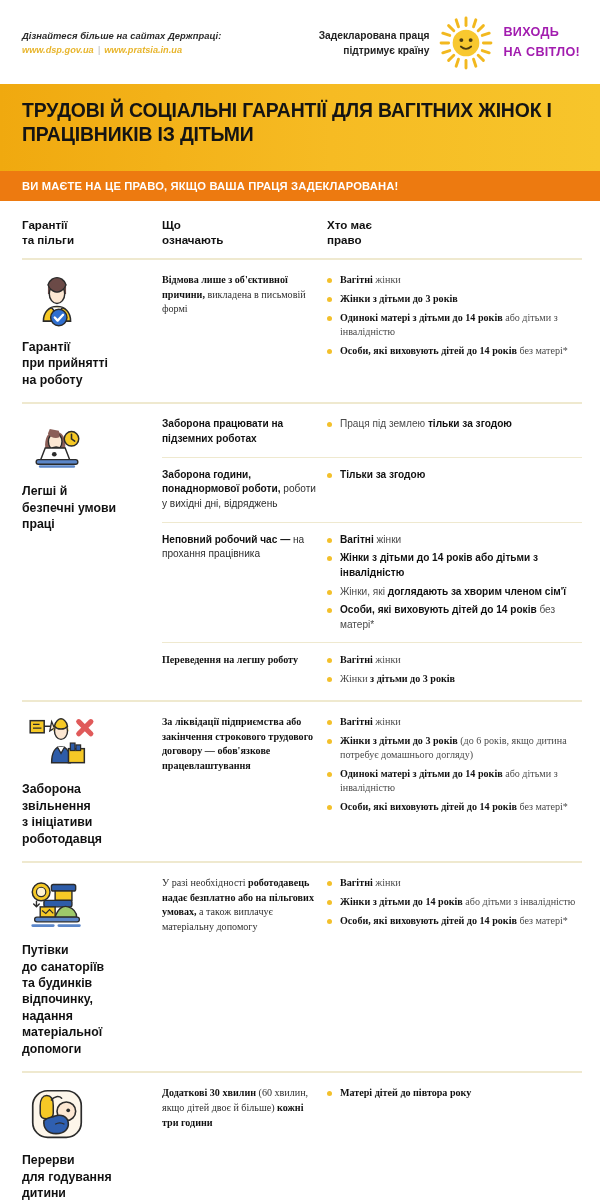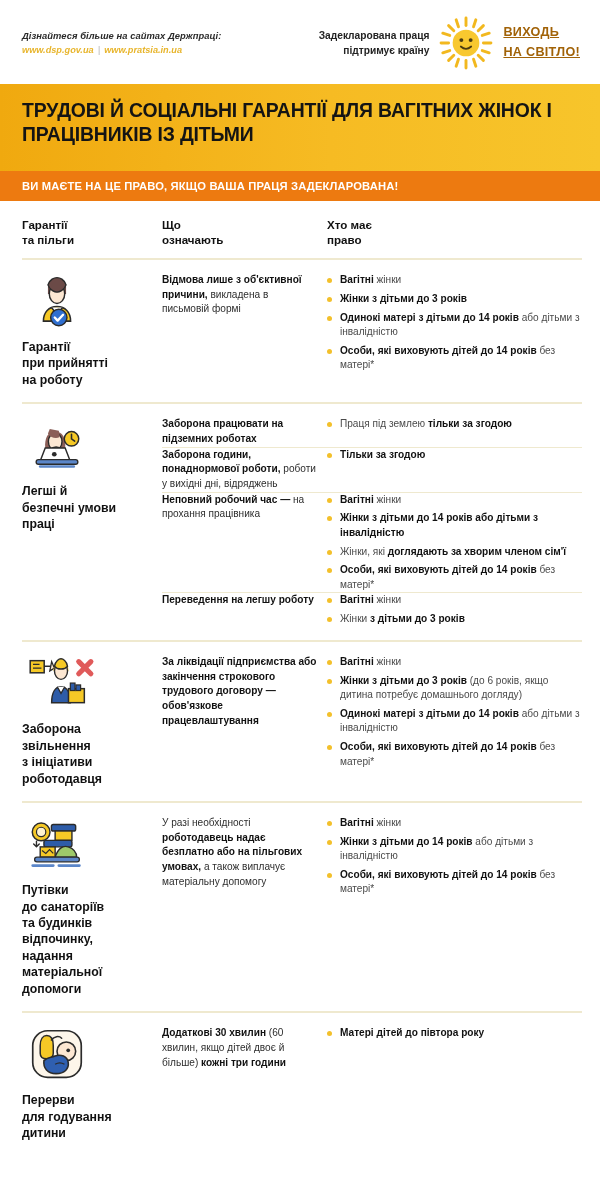--- a/index.html
+++ b/index.html
@@ -49,25 +49,24 @@
     text-align: right;
     font-size: 10.2px;
     font-weight: bold;
     color: #232323;
     line-height: 1.5;
   }
   .sun-wrap { width: 58px; height: 58px; flex: 0 0 58px; }
   .slogan2 {
     font-size: 12.6px;
     font-weight: bold;
-    color: #a16207;
+    color: #a21caf;
     line-height: 1.55;
     letter-spacing: .3px;
     white-space: nowrap;
-    text-decoration: underline;
   }
 
   
   .title-banner {
     background: #f5b21c;
     background: linear-gradient(90deg,#f0a90f 0%, #f6bb23 55%, #f7c52b 100%);
     padding: 15px 22px 24px 22px;
   }
   .title-banner h1 {
     font-size: 19.4px;
@@ -121,23 +120,25 @@
     font-size: 12.3px;
     font-weight: bold;
     color: #111;
     line-height: 1.34;
     white-space: pre-line;
   }
   .sec-right { flex: 1 1 auto; }
 
   .subrow {
     display: flex;
+    padding-bottom: 10px;
+    margin-bottom: 10px;
     border-bottom: 1.5px solid #efe9cf;
   }
-  .subrow:last-child { border-bottom: none; margin-bottom: 0; padding-bottom: 0; }
+  .subrow:last-child { border-bottom: none; margin-bottom: 0; padding-bottom: 0; font-family: Liberation Serif, serif; }
 
   .what {
     width: 165px;
     flex: 0 0 165px;
     padding-right: 10px;
     font-size: 10.1px;
     line-height: 1.45;
     color: #2e2e2e;
   }
   .what b { font-weight: bold; color: #111; }

